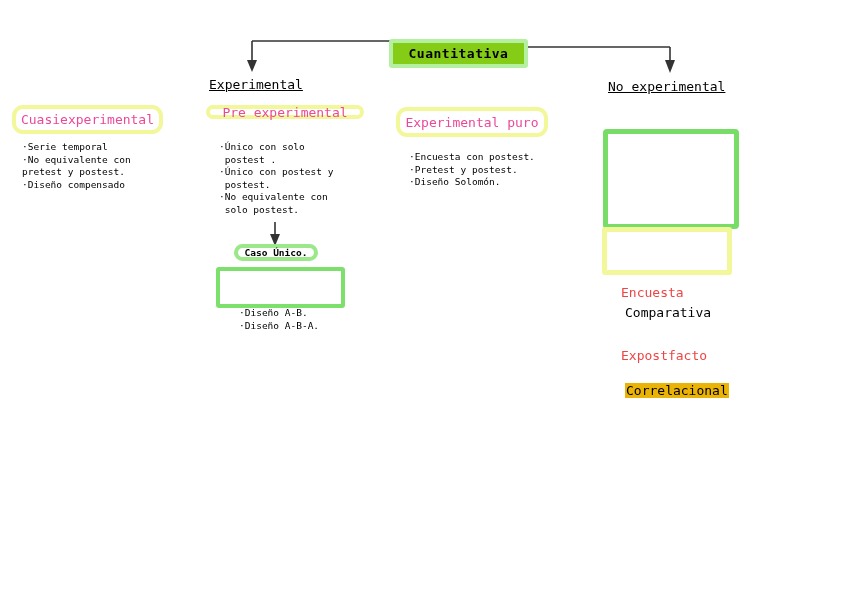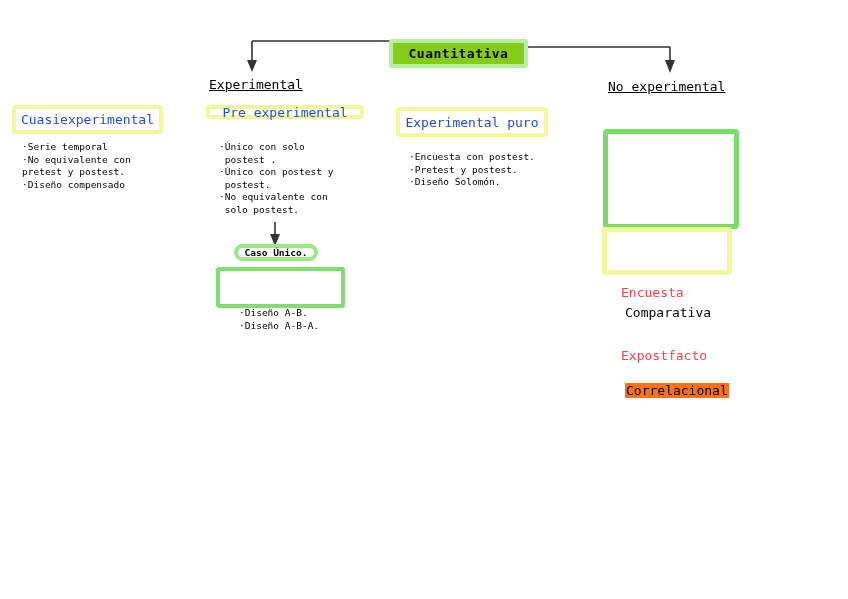--- a/index.html
+++ b/index.html
@@ -44,23 +44,23 @@
     color: #000000;
     letter-spacing: 0.5px;
     display: flex;
     align-items: center;
     justify-content: center;
   }
   
   .box-yellow {
     border: 4px solid #f2f79a;
     background: #ffffff;
-    border-radius: 3px;
-    font-size: 13px;
-    color: #1d4ed8;
+    border-radius: 11px;
+    font-size: 13px;
+    color: #ec4899;
     display: flex;
     align-items: center;
     justify-content: center;
     text-align: center;
   }
   
   .box-green {
     border: 5px solid #77dd66;
     background: #ffffff;
     border-radius: 4px;
@@ -86,21 +86,21 @@
     color: #000000;
     white-space: pre;
   }
   .list-green {
     font-size: 13px;
     line-height: 26px;
     color: #000000;
     white-space: pre;
   }
   .list-green .hl {
-    background: #f97316;
+    background: #eab308;
     padding: 0 1px;
   }
   .caso-unico {
     border: 4px solid #9ae88a;
     background: #ffffff;
     border-radius: 10px;
     font-size: 9.5px;
     font-weight: bold;
     display: flex;
     align-items: center;

